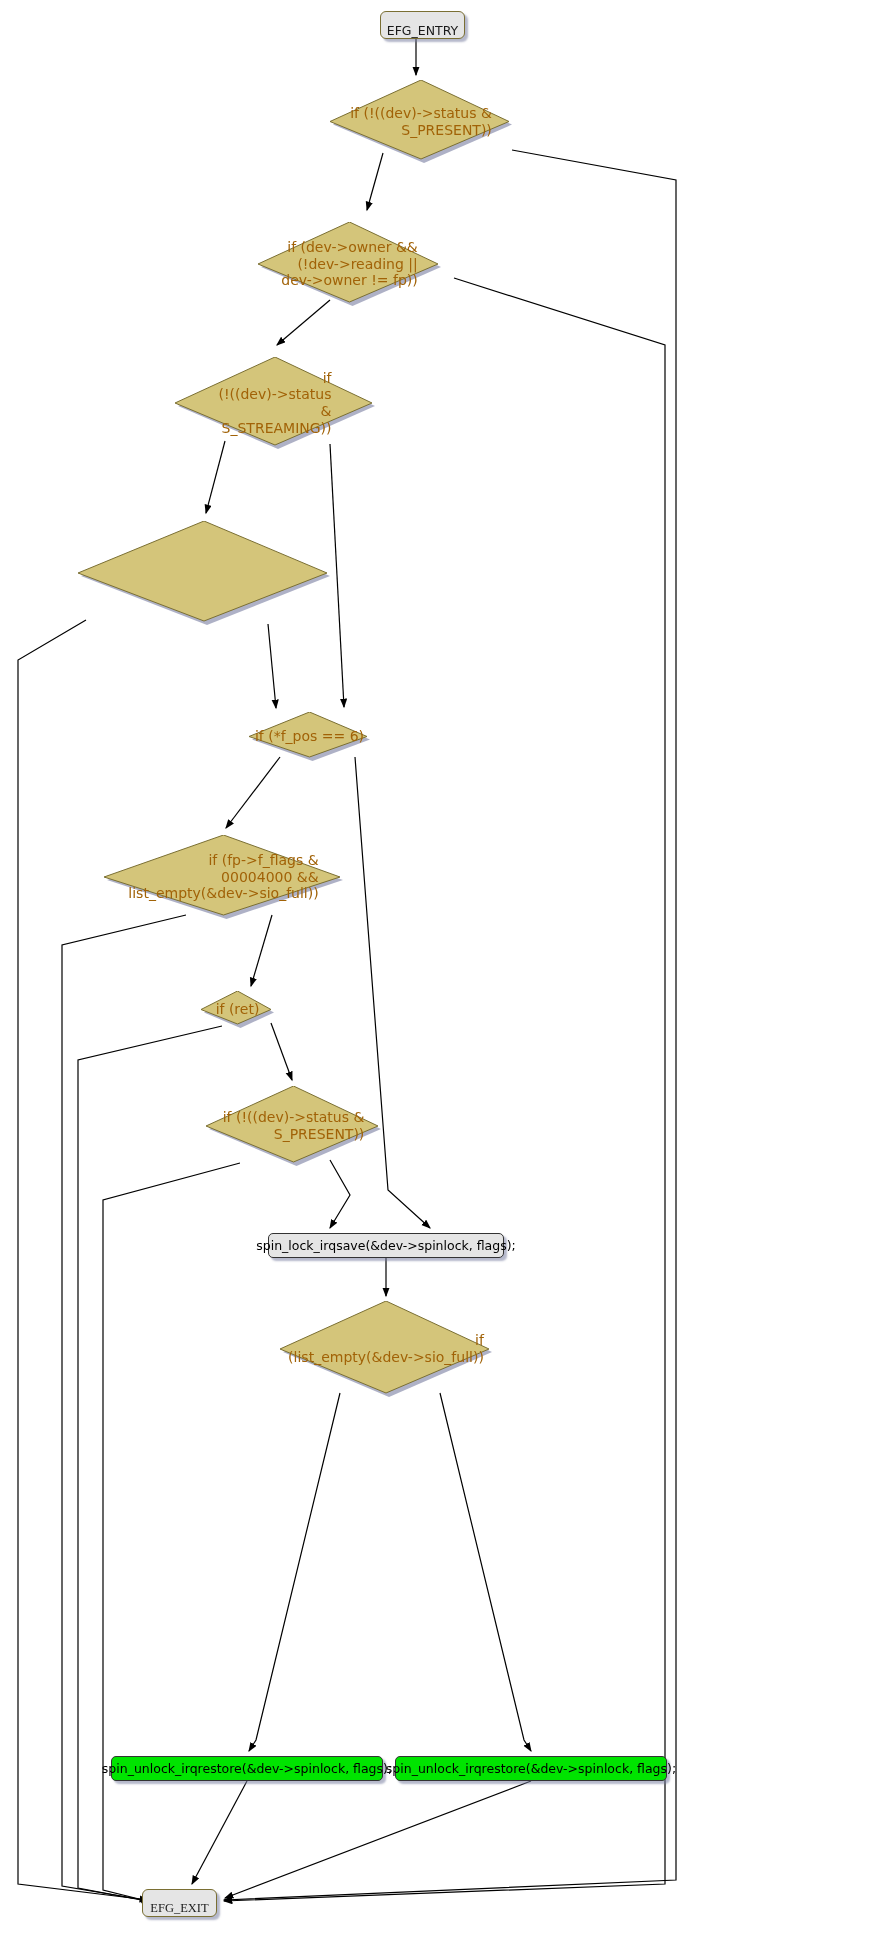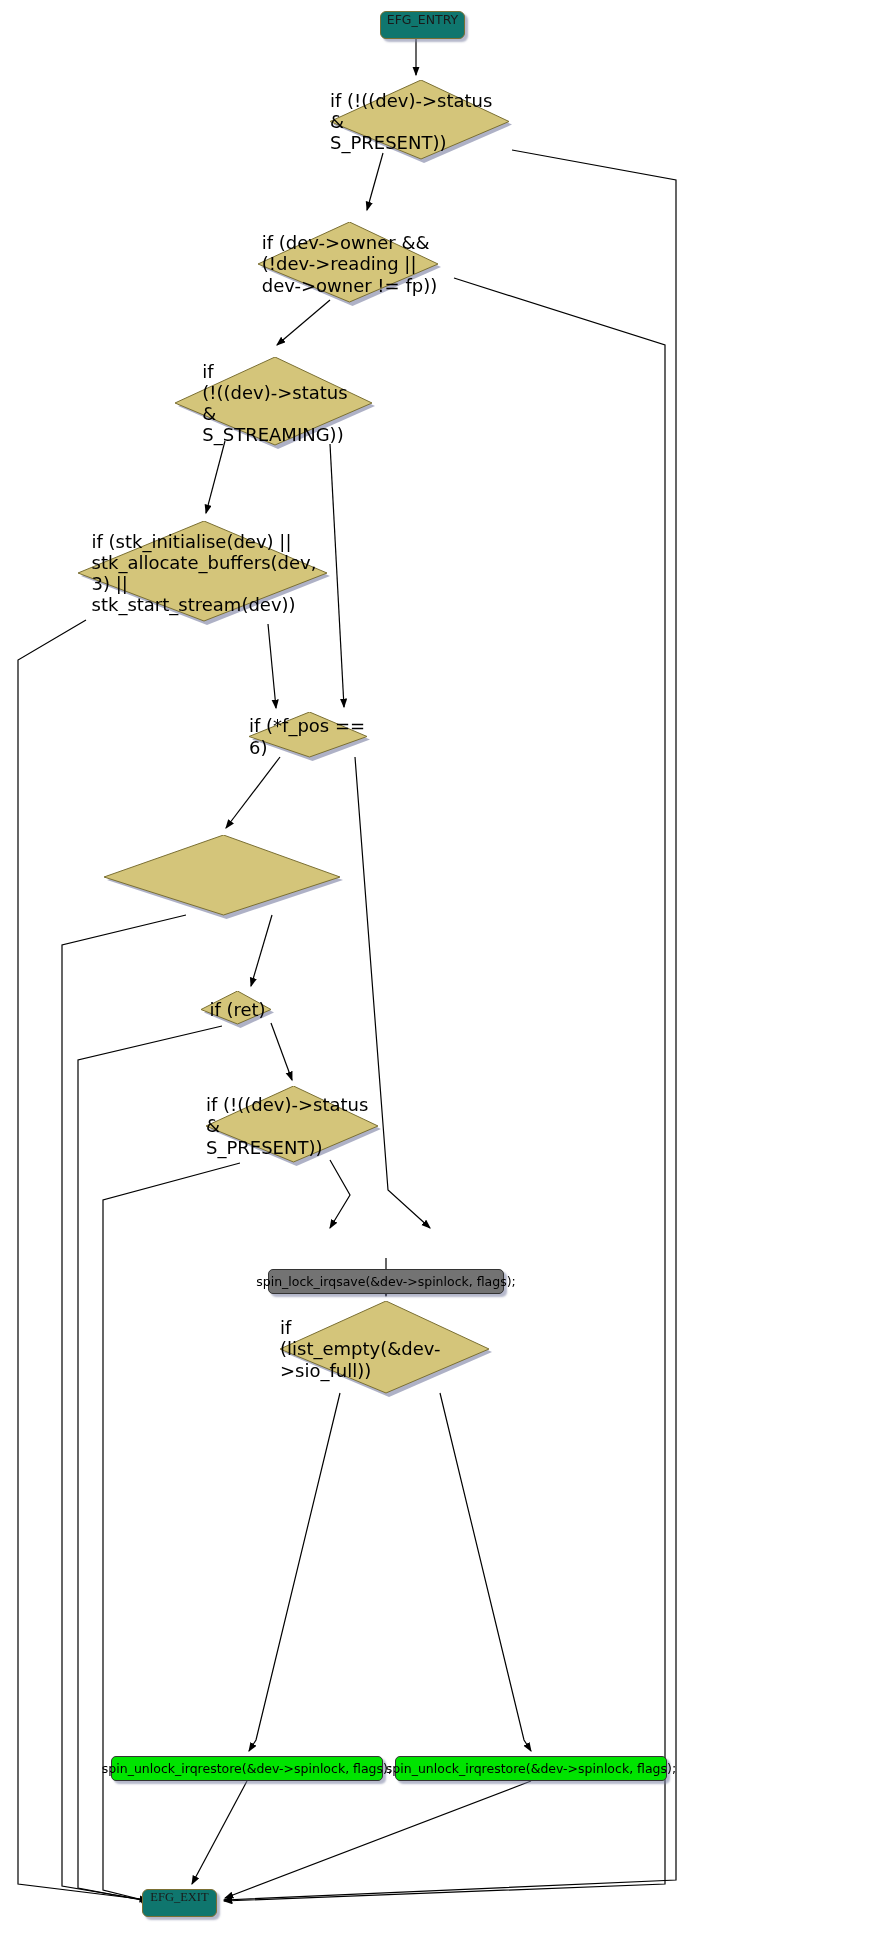--- a/index.html
+++ b/index.html
@@ -23,71 +23,70 @@
     top: 0;
     width: 888px;
     height: 1937px;
   }
   .node {
     position: absolute;
     box-sizing: border-box;
   }
   
   .terminal {
-    background: #0f766e;
+    background: #e5e5e5;
     border: 1px solid #7a6f33;
     border-radius: 6px;
     color: #1a1a1a;
     font-size: 12.5px;
     display: flex;
-    align-items: flex-start;
+    align-items: flex-end;
     justify-content: center;
     box-shadow: 3px 3px 2px rgba(120,125,160,0.55);
     white-space: nowrap;
   }
   
   .process {
     border-radius: 5px;
     border: 1px solid #333333;
     color: #000000;
     font-size: 12.5px;
     display: flex;
     align-items: center;
     justify-content: center;
     box-shadow: 3px 3px 2px rgba(120,125,160,0.55);
     white-space: nowrap;
     padding: 0 6px;
   }
   .process.lock {
-    background: #737373;
-    margin-top: 36px;
+    background: #e5e5e5;
   }
   .process.unlock {
     background: #00e400;
   }
   
   .decision {
     display: flex;
     align-items: center;
     justify-content: center;
   }
   .decision .dshape {
     position: absolute;
     left: 0;
     top: 0;
     width: 100%;
     height: 100%;
   }
   .decision .dlabel {
     position: relative;
     z-index: 2;
-    text-align: left;
-    font-size: 18px;
+    text-align: right;
+    font-size: 14px;
     line-height: 1.18;
-    color: #000000;
+    color: #a16207;
     white-space: pre-line;
     pointer-events: none;
   }
 </style>
 </head>
 <body>
 
 <div id="canvas">
 
   <svg id="edges" viewBox="0 0 888 1937" xmlns="http://www.w3.org/2000/svg">
@@ -151,37 +150,36 @@
         <div class="dlabel">if
 (!((dev)-&gt;status
 &amp;
 S_STREAMING))</div>
       </div>
       <div class="node decision" style="left: 78px; top: 521px; width: 252px; height: 104px;">
         <svg class="dshape" viewBox="0 0 252 104" preserveAspectRatio="none">
           <path d="M 129 4 L 252 55 L 129 104 L 3 55 Z" fill="#787da0" opacity="0.6"></path>
           <path d="M 126 0 L 249 52 L 126 100 L 0 52 Z" fill="#d4c57a" stroke="#7a6f33" stroke-width="1"></path>
         </svg>
-        <div class="dlabel">if (stk_initialise(dev) ||
-stk_allocate_buffers(dev,
-3) ||
-stk_start_stream(dev))</div>
       </div>
       <div class="node decision" style="left: 249px; top: 712px; width: 121px; height: 49px;">
         <svg class="dshape" viewBox="0 0 121 49" preserveAspectRatio="none">
           <path d="M 63.5 4 L 121 27.5 L 63.5 49 L 3 27.5 Z" fill="#787da0" opacity="0.6"></path>
           <path d="M 60.5 0 L 118 24.5 L 60.5 45 L 0 24.5 Z" fill="#d4c57a" stroke="#7a6f33" stroke-width="1"></path>
         </svg>
         <div class="dlabel">if (*f_pos == 6)</div>
       </div>
       <div class="node decision" style="left: 104px; top: 835px; width: 239px; height: 84px;">
         <svg class="dshape" viewBox="0 0 239 84" preserveAspectRatio="none">
           <path d="M 122.5 4 L 239 45 L 122.5 84 L 3 45 Z" fill="#787da0" opacity="0.6"></path>
           <path d="M 119.5 0 L 236 42 L 119.5 80 L 0 42 Z" fill="#d4c57a" stroke="#7a6f33" stroke-width="1"></path>
         </svg>
+        <div class="dlabel">if (fp-&gt;f_flags &amp;
+00004000 &amp;&amp;
+list_empty(&amp;dev-&gt;sio_full))</div>
       </div>
       <div class="node decision" style="left: 201px; top: 991px; width: 73px; height: 37px;">
         <svg class="dshape" viewBox="0 0 73 37" preserveAspectRatio="none">
           <path d="M 39.5 4 L 73 21.5 L 39.5 37 L 3 21.5 Z" fill="#787da0" opacity="0.6"></path>
           <path d="M 36.5 0 L 70 18.5 L 36.5 33 L 0 18.5 Z" fill="#d4c57a" stroke="#7a6f33" stroke-width="1"></path>
         </svg>
         <div class="dlabel">if (ret)</div>
       </div>
       <div class="node decision" style="left: 206px; top: 1086px; width: 175px; height: 80px;">
         <svg class="dshape" viewBox="0 0 175 80" preserveAspectRatio="none">

